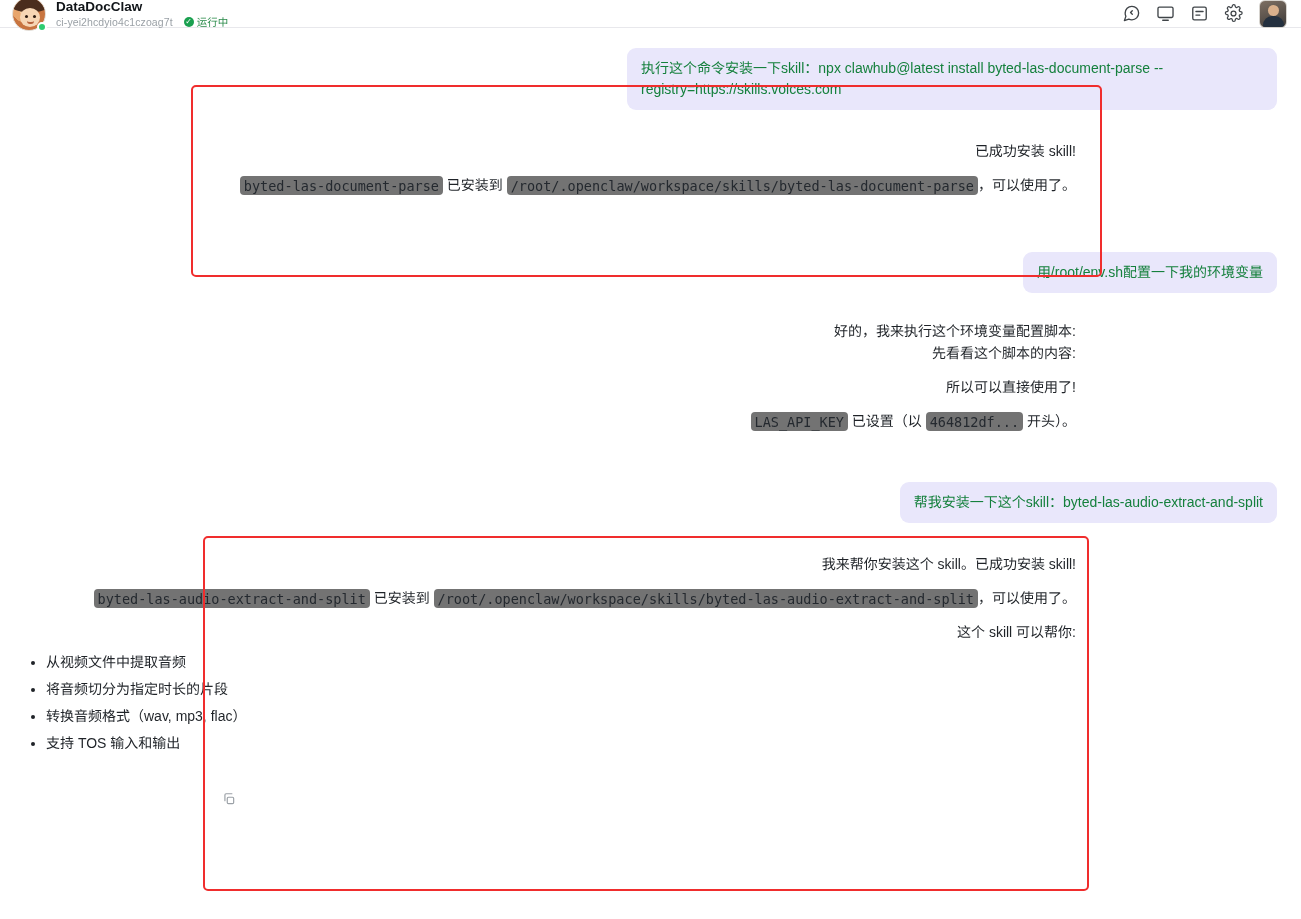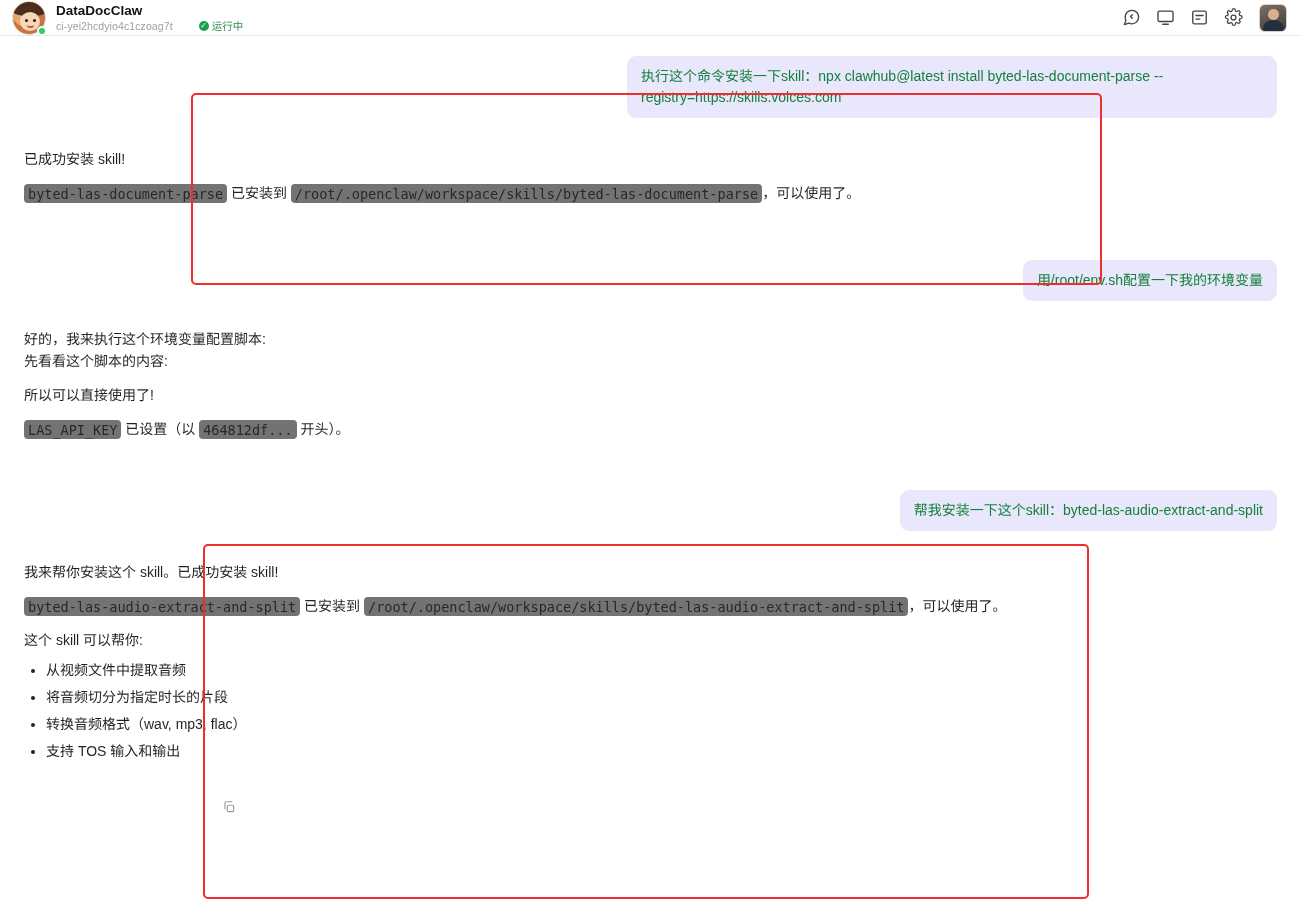--- a/index.html
+++ b/index.html
@@ -15,21 +15,21 @@
     height: 919px;
     overflow: hidden;
     position: relative;
   }
   code, .mono {
     font-family: "DejaVu Sans Mono", "Liberation Mono", monospace;
   }
 
   
   .header {
-    height: 36px;
+    height: 28px;
     border-bottom: 1px solid #e8e8ec;
     display: flex;
     align-items: center;
     padding: 0 14px 0 12px;
     background: #fff;
     position: relative;
   }
   .avatar-wrap {
     position: relative;
     width: 34px;
@@ -94,21 +94,21 @@
   }
   .app-title {
     font-size: 13.5px;
     font-weight: bold;
     line-height: 16px;
     color: #101418;
   }
   .header-sub {
     display: flex;
     align-items: flex-start;
-    gap: 26px;
+    gap: 11px;
     line-height: 13px;
   }
   .session-id {
     font-size: 10.5px;
     color: #9aa0a6;
     letter-spacing: 0.1px;
   }
   .run-state {
     display: flex;
     align-items: center;
@@ -185,21 +185,21 @@
     color: #15803d;
     max-width: 650px;
   }
   .assistant-block {
     font-size: 14px;
     line-height: 22px;
     color: #1f2328;
     padding: 0 24px;
     max-width: 1100px;
   }
-  .assistant-block p { margin: 0; }
+  .assistant-block p { margin: 0; text-align: right; }
   .gap-12 { height: 12px; }
   .gap-20 { height: 20px; }
 
   code.inline {
     background: #737373;
     border-radius: 4px;
     padding: 1.5px 4px;
     font-size: 13.5px;
     color: #24292f;
     white-space: pre-wrap;

